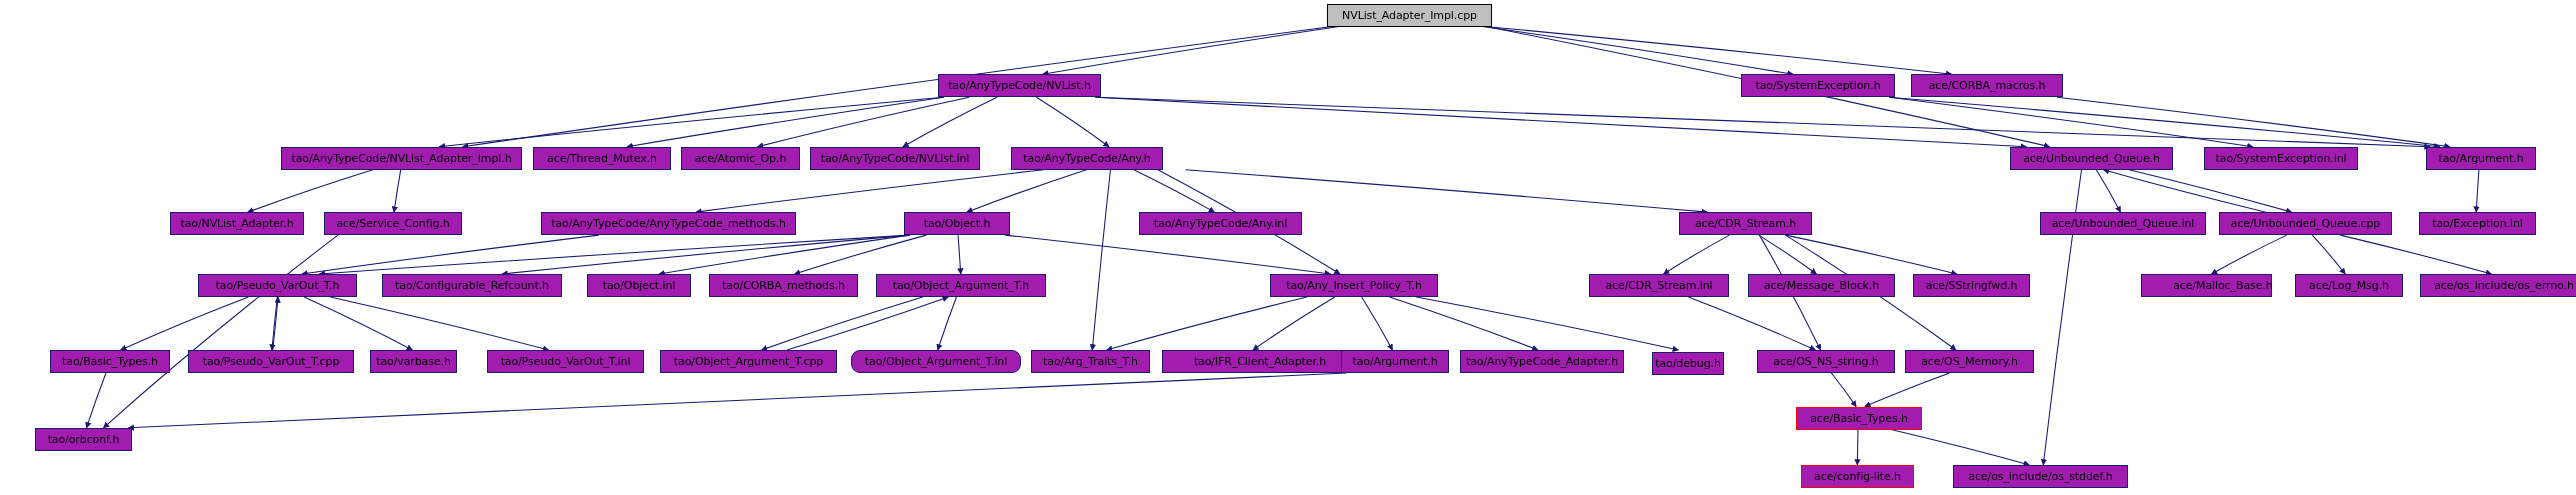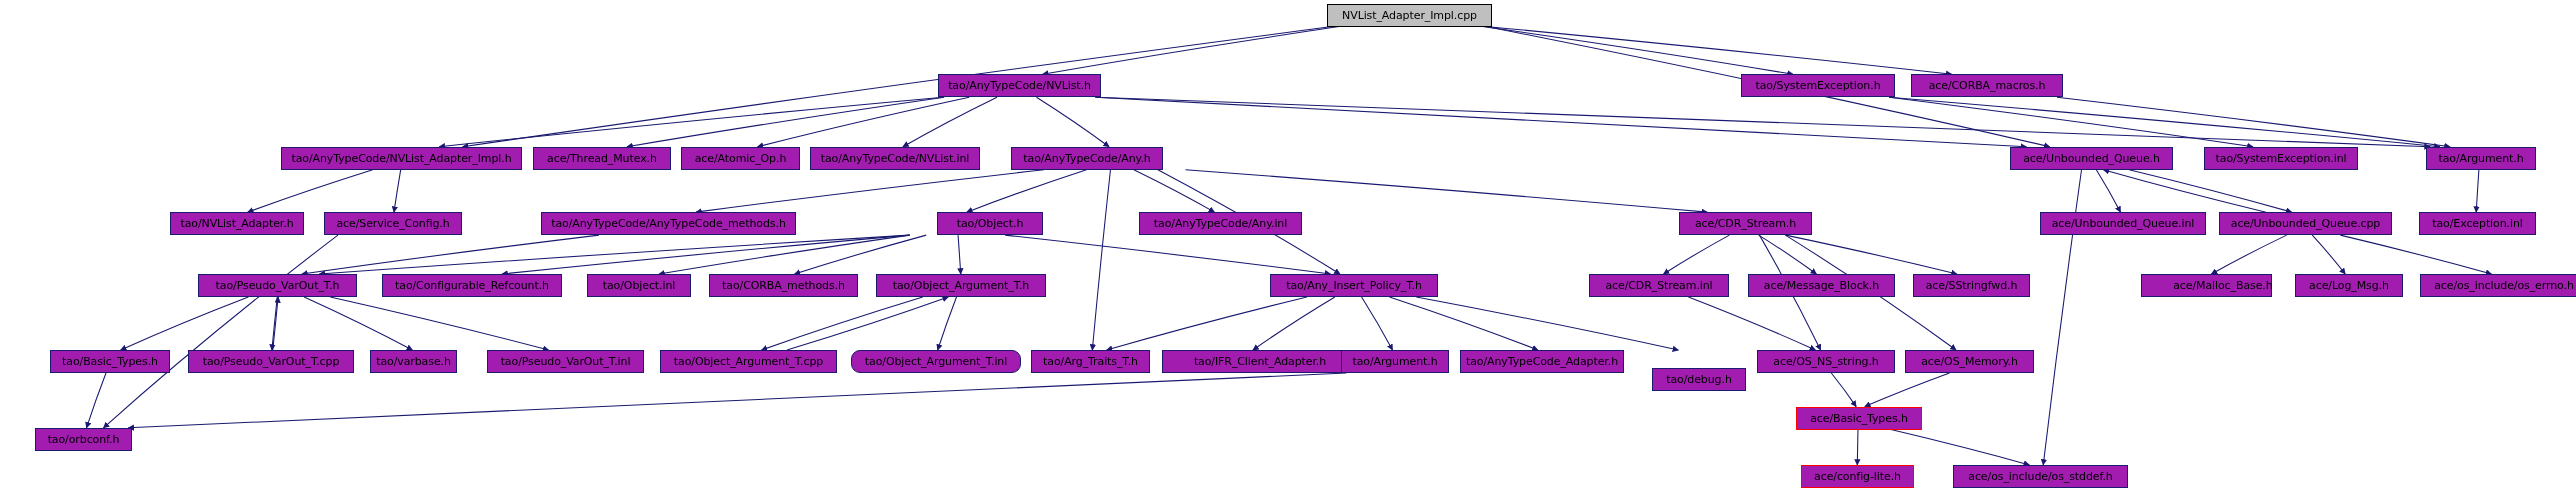--- a/index.html
+++ b/index.html
@@ -133,21 +133,21 @@
       <div class="node" style="left: 533px; top: 147px; width: 138px;">ace/Thread_Mutex.h</div>
       <div class="node" style="left: 681px; top: 147px; width: 119px;">ace/Atomic_Op.h</div>
       <div class="node" style="left: 810px; top: 147px; width: 170px;">tao/AnyTypeCode/NVList.inl</div>
       <div class="node" style="left: 1011px; top: 147px; width: 152px;">tao/AnyTypeCode/Any.h</div>
       <div class="node" style="left: 2010px; top: 147px; width: 163px;">ace/Unbounded_Queue.h</div>
       <div class="node" style="left: 2204px; top: 147px; width: 154px;">tao/SystemException.inl</div>
       <div class="node" style="left: 2426px; top: 147px; width: 110px;">tao/Argument.h</div>
       <div class="node" style="left: 170px; top: 212px; width: 134px;">tao/NVList_Adapter.h</div>
       <div class="node" style="left: 324px; top: 212px; width: 138px;">ace/Service_Config.h</div>
       <div class="node" style="left: 541px; top: 212px; width: 255px;">tao/AnyTypeCode/AnyTypeCode_methods.h</div>
-      <div class="node" style="left: 904px; top: 212px; width: 106px; margin-left: 33px;">tao/Object.h</div>
+      <div class="node" style="left: 904px; top: 212px; width: 106px;">tao/Object.h</div>
       <div class="node" style="left: 1139px; top: 212px; width: 163px;">tao/AnyTypeCode/Any.inl</div>
       <div class="node" style="left: 1679px; top: 212px; width: 133px;">ace/CDR_Stream.h</div>
       <div class="node" style="left: 2040px; top: 212px; width: 166px;">ace/Unbounded_Queue.inl</div>
       <div class="node" style="left: 2219px; top: 212px; width: 173px;">ace/Unbounded_Queue.cpp</div>
       <div class="node" style="left: 2419px; top: 212px; width: 117px;">tao/Exception.inl</div>
       <div class="node" style="left: 198px; top: 274px; width: 159px;">tao/Pseudo_VarOut_T.h</div>
       <div class="node" style="left: 382px; top: 274px; width: 180px;">tao/Configurable_Refcount.h</div>
       <div class="node" style="left: 587px; top: 274px; width: 104px;">tao/Object.inl</div>
       <div class="node" style="left: 709px; top: 274px; width: 149px;">tao/CORBA_methods.h</div>
       <div class="node" style="left: 876px; top: 274px; width: 170px;">tao/Object_Argument_T.h</div>
@@ -161,21 +161,21 @@
       <div class="node" style="left: 50px; top: 350px; width: 120px;">tao/Basic_Types.h</div>
       <div class="node" style="left: 188px; top: 350px; width: 166px;">tao/Pseudo_VarOut_T.cpp</div>
       <div class="node" style="left: 370px; top: 350px; width: 87px;">tao/varbase.h</div>
       <div class="node" style="left: 487px; top: 350px; width: 157px;">tao/Pseudo_VarOut_T.inl</div>
       <div class="node" style="left: 660px; top: 350px; width: 177px;">tao/Object_Argument_T.cpp</div>
       <div class="node" style="left: 851px; top: 350px; width: 170px; border-radius: 9px;">tao/Object_Argument_T.inl</div>
       <div class="node" style="left: 1031px; top: 350px; width: 119px;">tao/Arg_Traits_T.h</div>
       <div class="node" style="left: 1162px; top: 350px; width: 196px;">tao/IFR_Client_Adapter.h</div>
       <div class="node" style="left: 1341px; top: 350px; width: 108px;">tao/Argument.h</div>
       <div class="node" style="left: 1460px; top: 350px; width: 164px;">tao/AnyTypeCode_Adapter.h</div>
-      <div class="node" style="left: 1652px; top: 368px; width: 94px;">tao/debug.h</div>
+      <div class="node" style="left: 1652px; top: 352px; width: 72px;">tao/debug.h</div>
       <div class="node" style="left: 1757px; top: 350px; width: 138px;">ace/OS_NS_string.h</div>
       <div class="node" style="left: 1905px; top: 350px; width: 129px;">ace/OS_Memory.h</div>
       <div class="node warn" style="left: 1796px; top: 407px; width: 126px;">ace/Basic_Types.h</div>
       <div class="node" style="left: 35px; top: 428px; width: 97px;">tao/orbconf.h</div>
       <div class="node warn" style="left: 1801px; top: 465px; width: 113px;">ace/config-lite.h</div>
       <div class="node" style="left: 1953px; top: 465px; width: 175px;">ace/os_include/os_stddef.h</div>
     </div>
 </div>
 
 

